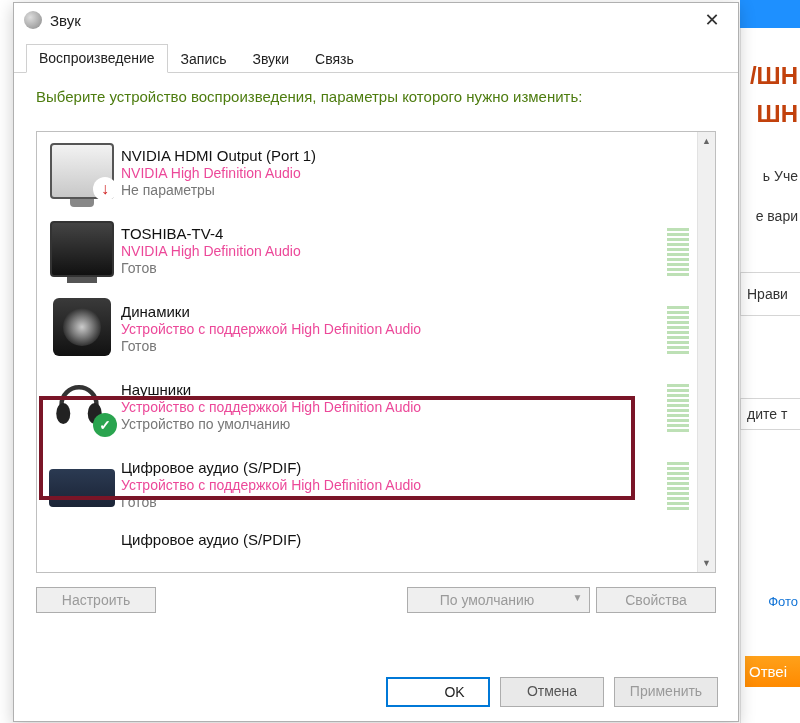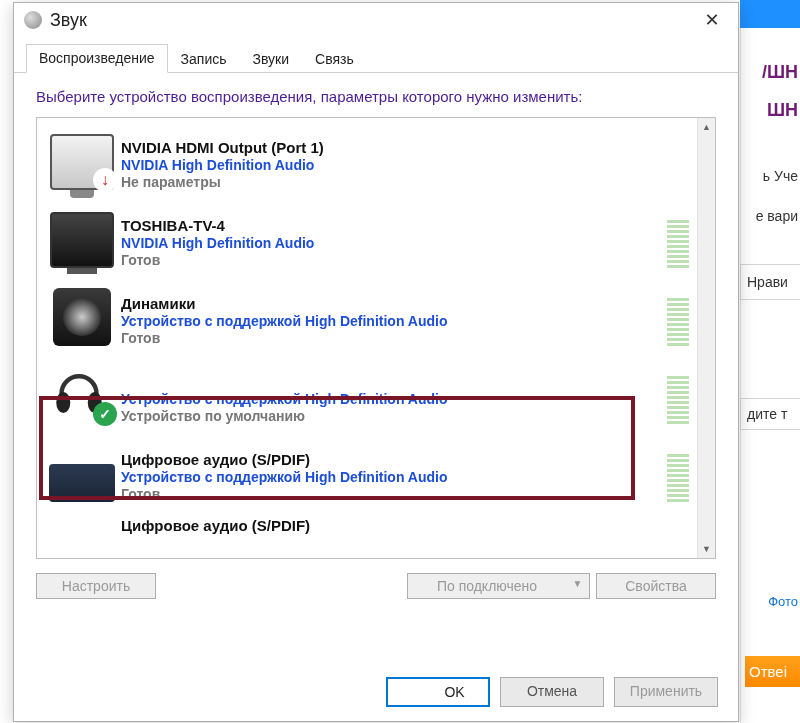--- a/index.html
+++ b/index.html
@@ -27,23 +27,23 @@
     position: absolute;
     right: 0;
     top: 0;
     width: 60px;
     height: 28px;
     background: #1e90ff;
   }
   .bg-text {
     position: absolute;
     right: 2px;
-    font-size: 18px;
+    font-size: 24px;
     font-weight: bold;
-    color: #701a75;
+    color: #c2410c;
     white-space: nowrap;
     overflow: hidden;
   }
   .bg-text.small {
     font-size: 14px;
     font-weight: normal;
     color: #333;
   }
   .bg-box {
     position: absolute;
@@ -96,21 +96,21 @@
     padding: 0 4px 0 10px;
     background: #fff;
   }
   .titlebar .ticon {
     width: 18px; height: 18px; margin-right: 8px;
     border-radius: 50%;
     background: radial-gradient(circle at 35% 35%, #ddd, #888);
   }
   .titlebar .ttext {
     flex: 1;
-    font-size: 18px;
+    font-size: 15px;
     color: #222;
   }
   .titlebar .close {
     width: 44px; height: 30px;
     display: flex; align-items: center; justify-content: center;
     font-size: 18px; color: #333;
   }
 
   .tabstrip {
     display: flex;
@@ -132,23 +132,23 @@
     border-color: #d0d0d0;
     background: #fff;
     border-bottom: 1px solid #fff;
   }
 
   .tabbody {
     padding: 14px 22px 18px 22px;
   }
   .instruction {
     font-size: 15px;
-    color: #4c1d95;
+    color: #4d7c0f;
     line-height: 1.35;
-    margin-bottom: 10px;
+    margin-bottom: 24px;
   }
 
   .device-list {
     border: 1px solid #bfbfbf;
     height: 442px;
     position: relative;
     background: #fff;
     overflow: hidden;
   }
   .device-scroll {
@@ -164,24 +164,23 @@
   }
   .device-scroll .arrow.down { position:absolute; bottom:0; width:100%; }
 
   .devices {
     position: absolute;
     left:0; right:18px; top:0; bottom:0;
     overflow: hidden;
   }
   .device-item {
     display: flex;
-    align-items: flex-end;
+    align-items: center;
     padding: 6px 0 6px 6px;
     min-height: 78px;
-    font-weight: bold;
   }
   .dev-icon {
     width: 78px;
     display:flex;
     align-items:center;
     justify-content:center;
     position: relative;
   }
   .dev-icon-box {
     width: 64px; height: 56px;
@@ -253,21 +252,21 @@
   .dev-overlay.green {
     background:#2aa44f;
     color:#fff;
   }
   .dev-overlay.green::after {
     content:"✓"; font-weight:bold; font-size:14px;
   }
 
   .dev-text { flex:1; padding-top:2px; }
   .dev-name { font-size:15px; color:#111; }
-  .dev-desc { font-size:14px; color:#1d4ed8; line-height:1.3; }
+  .dev-desc { font-size:14px; color:#ec4899; line-height:1.3; }
   .dev-status { font-size:14px; color:#777; }
 
   .level-meter {
     width: 22px;
     margin-right: 8px;
     display:flex;
     flex-direction:column-reverse;
     gap:2px;
     padding-top:6px;
   }
@@ -335,21 +334,21 @@
 </style>
 </head>
 <body>
 
 <div class="bg-panel"></div>
 <div class="bg-blue-bar"></div>
 <div class="bg-text" style="top:62px">/ШН</div>
 <div class="bg-text" style="top:100px">ШН</div>
 <div class="bg-text small" style="top:168px">ь Уче</div>
 <div class="bg-text small" style="top:208px">е вари</div>
-<div class="bg-box" style="top:264px;height:36px">
+<div class="bg-box" style="top:272px;height:44px">
     <span>Нрави</span>
   </div>
 <div class="bg-box" style="top:398px;height:32px">
     <span>дите т</span>
   </div>
 <div class="bg-link" style="top:594px">Фото</div>
 <div class="bg-btn-orange" style="top:656px">Отвеі</div>
 
 <div class="dialog">
 
@@ -437,20 +436,21 @@
             <div class="dev-icon-box hp">
               <svg class="headphone-svg" viewBox="0 0 64 64">
                 <path d="M12 40 v-6 a20 20 0 0 1 40 0 v6" fill="none" stroke="#333" stroke-width="5"></path>
                 <ellipse cx="14" cy="44" rx="8" ry="12" fill="#222"></ellipse>
                 <ellipse cx="50" cy="44" rx="8" ry="12" fill="#222"></ellipse>
               </svg>
             </div>
             <div class="dev-overlay green"></div>
           </div>
           <div class="dev-text">
+            <div class="dev-name">Наушники</div>
             <div class="dev-desc">Устройство с поддержкой High Definition Audio</div>
             <div class="dev-status">Устройство по умолчанию</div>
           </div>
           <div class="level-meter">
             <span></span>
               <span></span>
               <span></span>
               <span></span>
               <span></span>
               <span></span>
@@ -496,21 +496,21 @@
       <div class="device-scroll">
         <div class="arrow">▲</div>
         <div class="arrow down">▼</div>
       </div>
     </div>
 
     <div class="btn-row">
       <div class="btn disabled">Настроить</div>
       <div class="spacer"></div>
       <div style="display:flex">
-        <div class="btn disabled" style="min-width:160px">По подключено</div>
+        <div class="btn disabled" style="min-width:160px">По умолчанию</div>
         <div class="btn disabled dropdown-toggle"><span>▼</span></div>
       </div>
       <div class="btn disabled">Свойства</div>
     </div>
   </div>
 
   <div class="dialog-footer">
     <div class="btn ok">OK</div>
     <div class="btn">Отмена</div>
     <div class="btn disabled">Применить</div>

